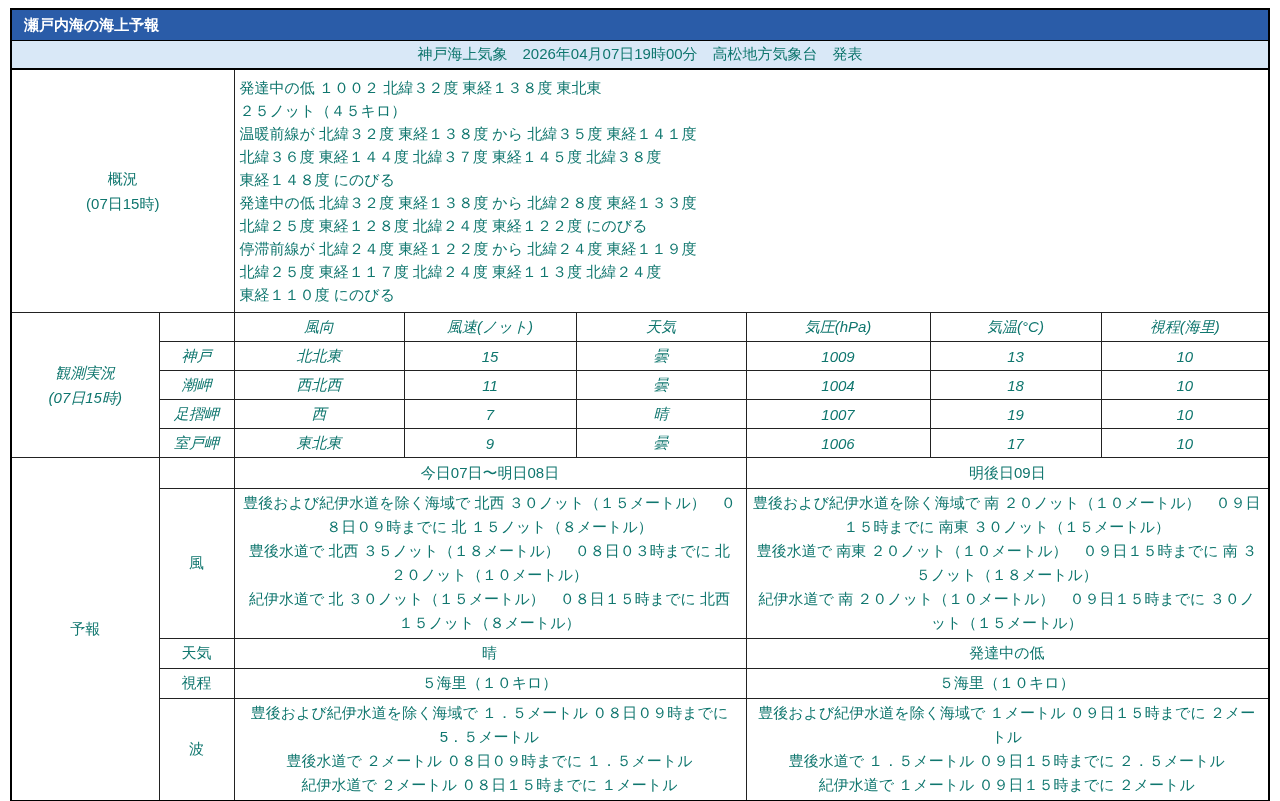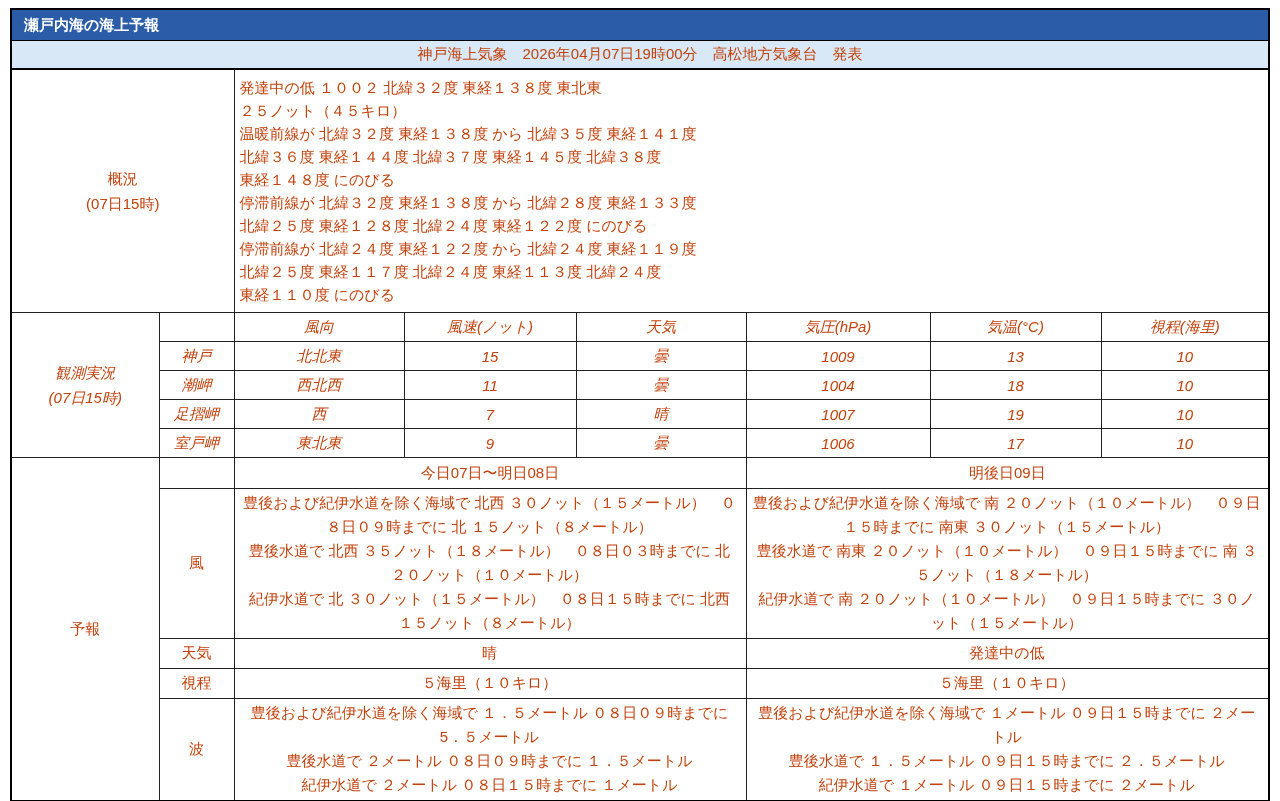--- a/index.html
+++ b/index.html
@@ -32,21 +32,21 @@
   col.c-windspd { width: 172px; }
   col.c-wx      { width: 170px; }
   col.c-press   { width: 184px; }
   col.c-temp    { width: 171px; }
   col.c-vis     { width: 168px; }
 
   td {
     border: 1px solid #222;
     padding: 0;
     vertical-align: middle;
-    color: #c2410c;
+    color: #0f766e;
   }
   .title-row td {
     background: #2a5ca8;
     color: #ffffff;
     font-weight: bold;
     height: 30px;
     padding: 0 0 0 12px;
     border-bottom: 1px solid #000;
   }
   .subtitle-row td {
@@ -111,21 +111,21 @@
       <td colspan="2" class="section-label">
         <div>概況</div>
         <div>(07日15時)</div>
       </td>
       <td colspan="6" class="overview-cell">
             <div class="para">発達中の低 １００２ 北緯３２度 東経１３８度 東北東</div>
             <div class="para">２５ノット（４５キロ）</div>
             <div class="para">温暖前線が 北緯３２度 東経１３８度 から 北緯３５度 東経１４１度</div>
             <div class="para">北緯３６度 東経１４４度 北緯３７度 東経１４５度 北緯３８度</div>
             <div class="para">東経１４８度 にのびる</div>
-            <div class="para">停滞前線が 北緯３２度 東経１３８度 から 北緯２８度 東経１３３度</div>
+            <div class="para">発達中の低 北緯３２度 東経１３８度 から 北緯２８度 東経１３３度</div>
             <div class="para">北緯２５度 東経１２８度 北緯２４度 東経１２２度 にのびる</div>
             <div class="para">停滞前線が 北緯２４度 東経１２２度 から 北緯２４度 東経１１９度</div>
             <div class="para">北緯２５度 東経１１７度 北緯２４度 東経１１３度 北緯２４度</div>
             <div class="para">東経１１０度 にのびる</div>
           </td>
     </tr>
 
     <tr class="obs-row">
       <td rowspan="5" class="section-label">
         <div>観測実況</div>

